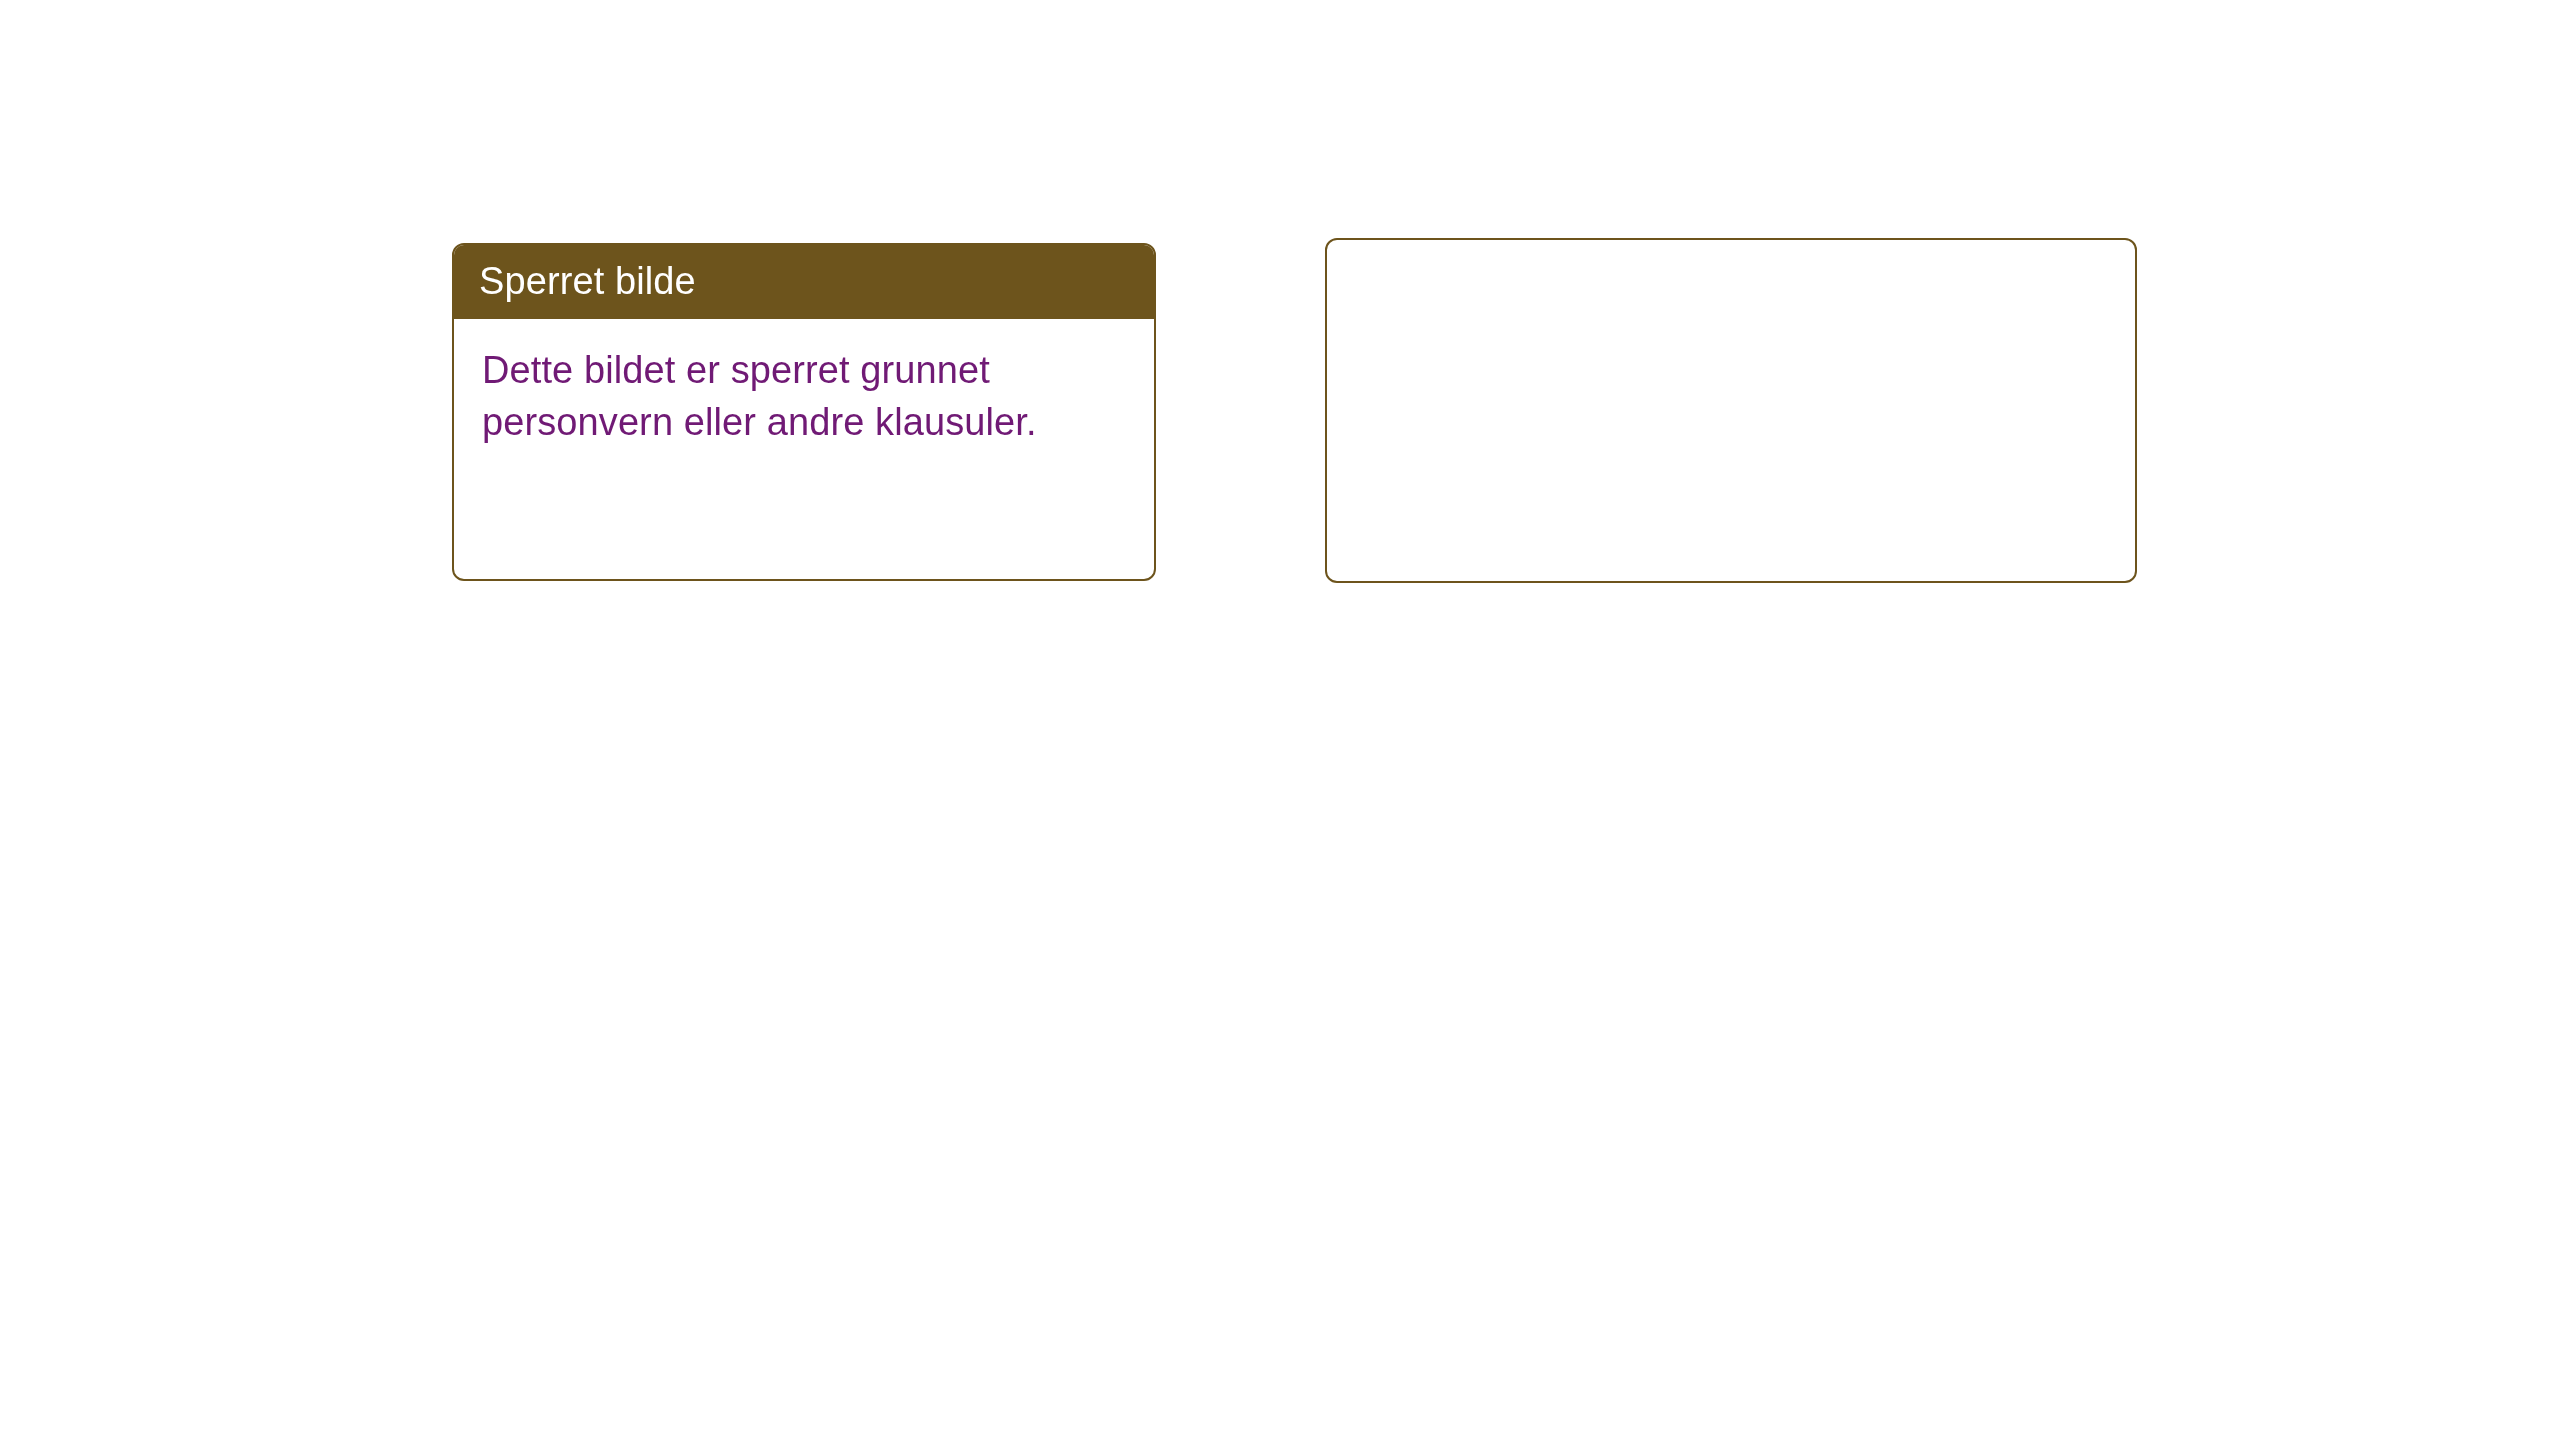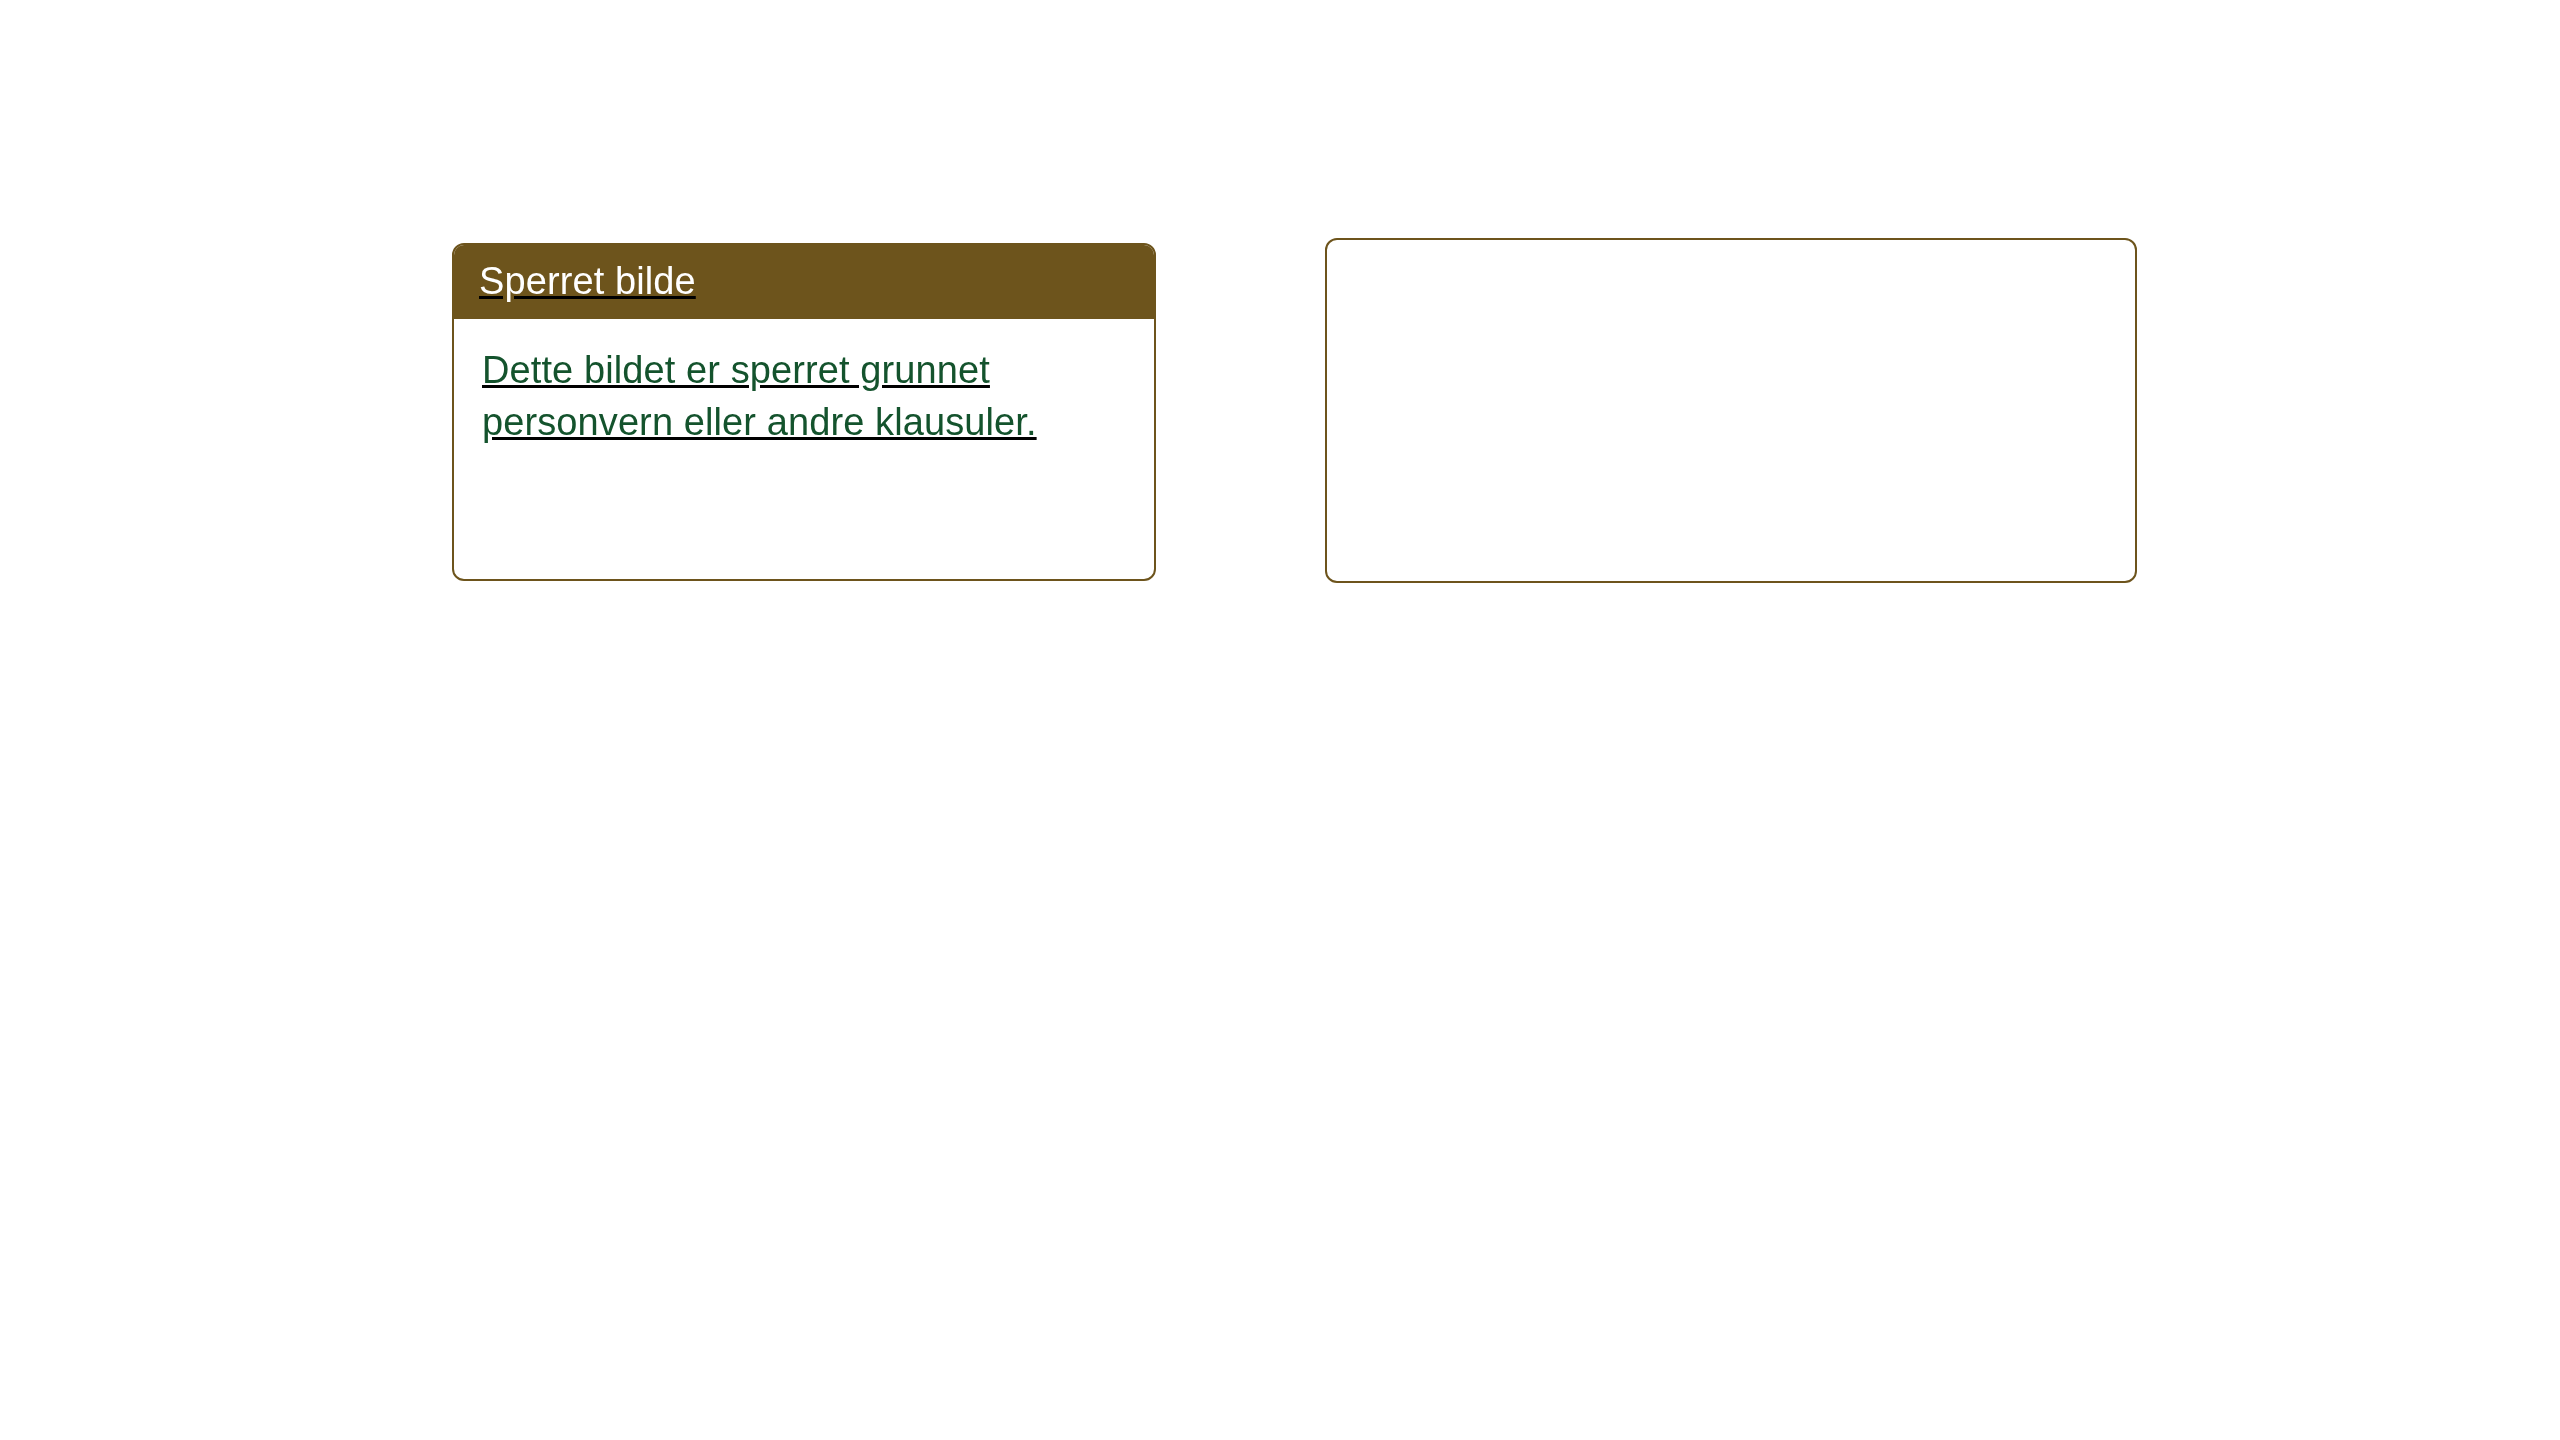--- a/index.html
+++ b/index.html
@@ -29,21 +29,20 @@
     border: 2px solid #6d541c;
     border-radius: 12px;
     overflow: hidden;
   }
 
   .notice-card.card-no {
     left: 452px;
     top: 243px;
     width: 704px;
     height: 338px;
-    text-decoration: underline;
   }
 
   .notice-card.card-en {
     left: 1325px;
     top: 238px;
     width: 812px;
     height: 345px;
   }
 
   .card-header {
@@ -51,21 +50,21 @@
     color: #ffffff;
     font-size: 38px;
     line-height: 1;
     padding: 17px 0 19px 25px;
     letter-spacing: 0.1px;
     white-space: nowrap;
   }
 
   .card-body {
     padding: 26px 28px 0 28px;
-    color: #14532d;
+    color: #701a75;
     font-size: 38px;
     line-height: 1.36;
     letter-spacing: 0.1px;
   }
 
   .card-body p {
     margin: 0;
     max-width: 100%;
   }
 

